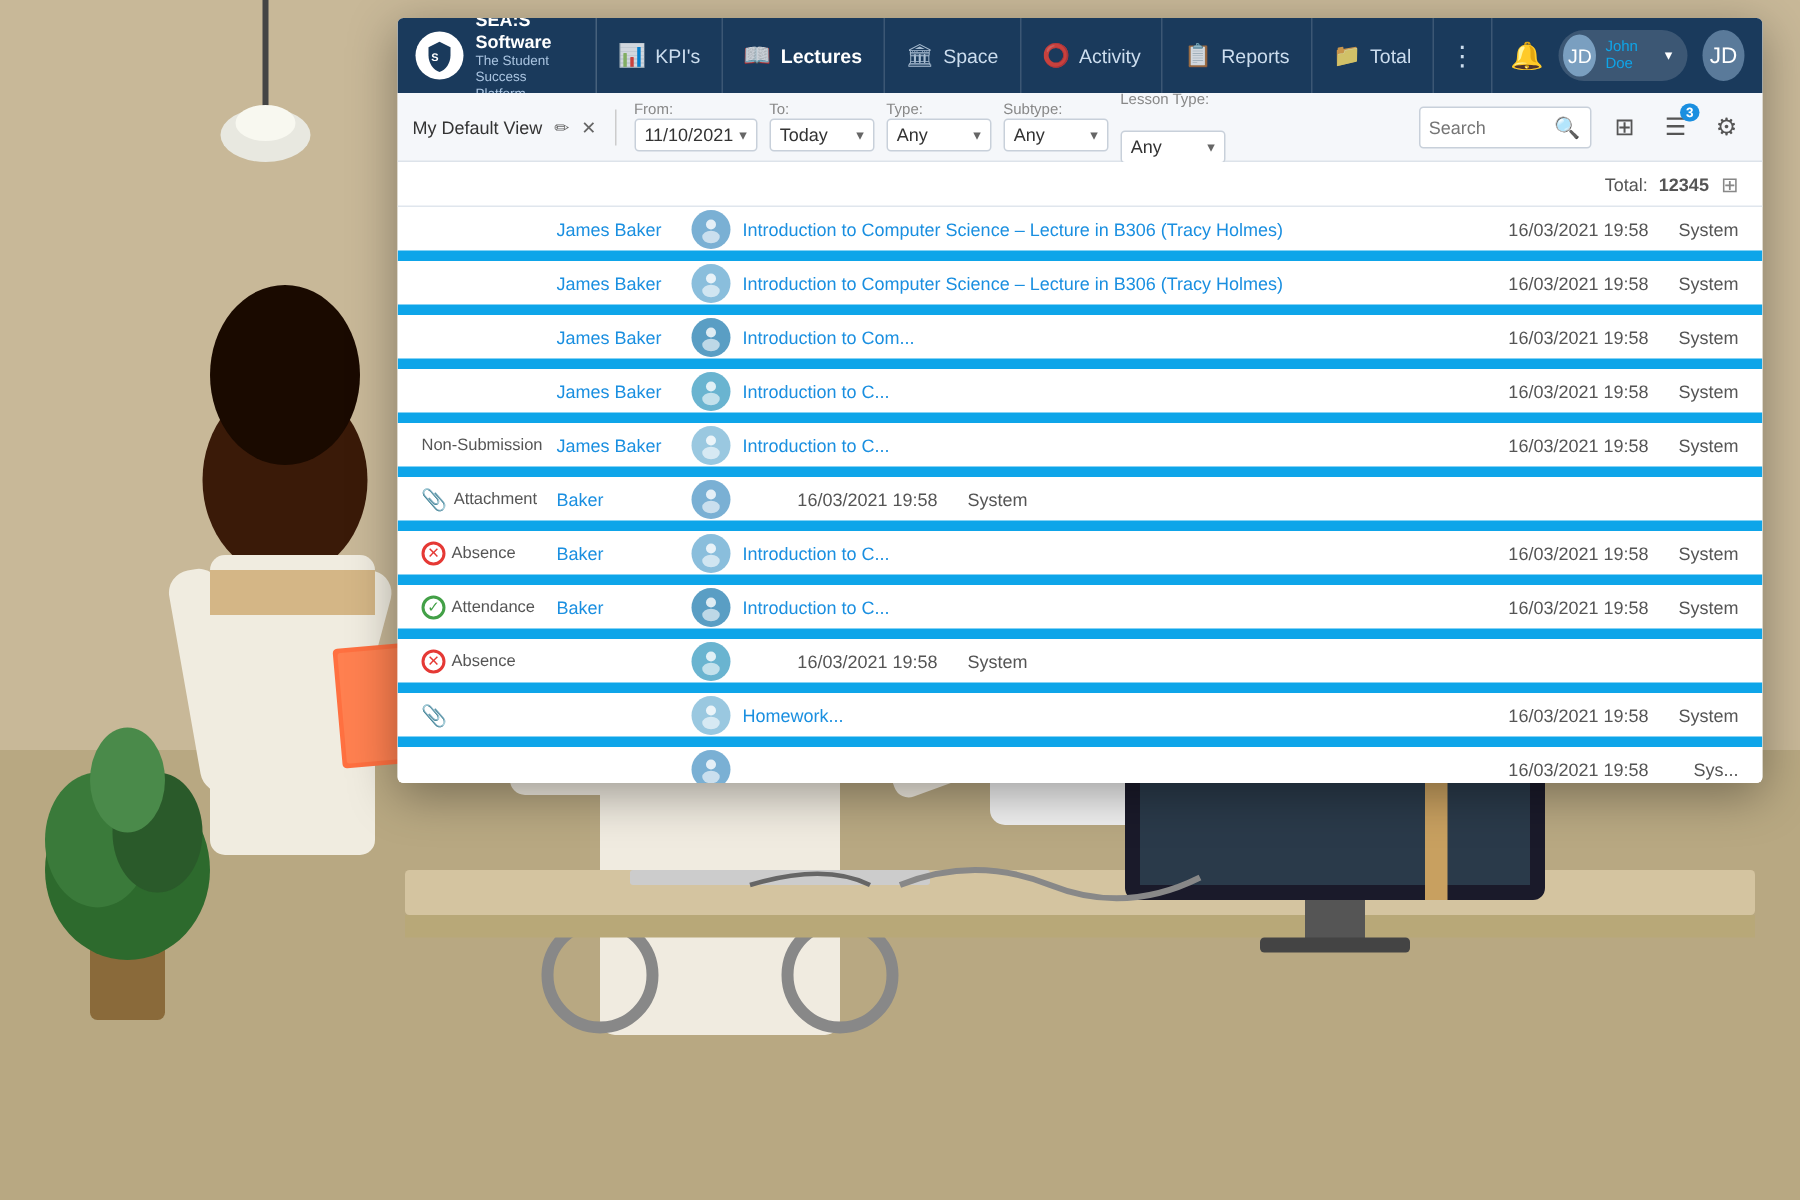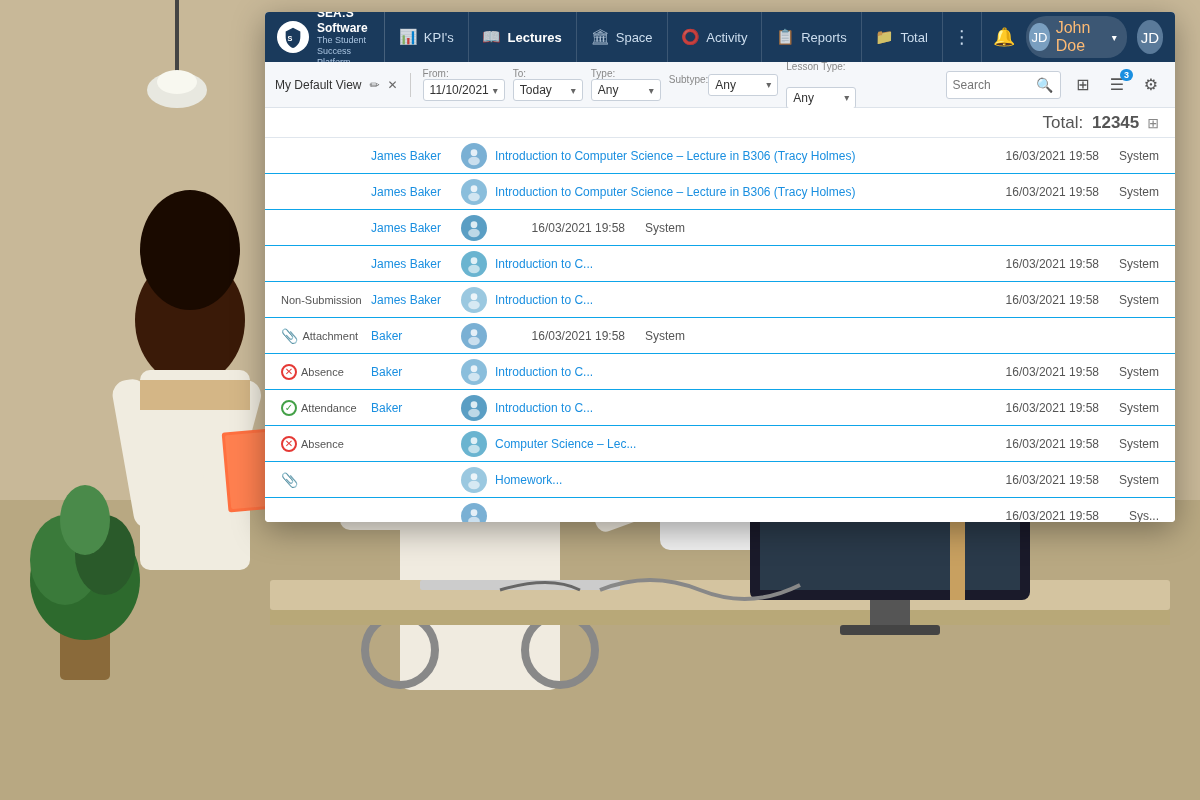--- a/index.html
+++ b/index.html
@@ -164,22 +164,22 @@
       background: #7a9fc0;
       display: flex;
       align-items: center;
       justify-content: center;
       color: #fff;
       font-size: 13px;
       font-weight: normal;
     }
 
     .user-name-nav {
-      color: #fdba74;
-      font-size: 16px;
+      color: #0ea5e9;
+      font-size: 10px;
     }
 
     .chevron-nav {
       color: #fff;
       font-size: 10px;
     }
 
     
     .toolbar {
       background: #f5f7fa;
@@ -309,42 +309,42 @@
       border-bottom: 1px solid #e0e6ed;
       height: 30px;
       display: flex;
       align-items: center;
       padding: 0 16px;
       flex-shrink: 0;
     }
 
     .total-text {
       margin-left: auto;
-      font-size: 17px;
+      font-size: 12px;
       color: #555;
     }
 
     .col-icon {
       margin-left: 8px;
       color: #888;
       font-size: 14px;
       cursor: pointer;
     }
 
     
     .table-area {
       flex: 1;
       overflow: hidden;
       background: #fff;
     }
 
     .table-row {
       display: flex;
       align-items: center;
-      border-bottom: 1px solid #0ea5e9;
+      border-bottom: 7px solid #0ea5e9;
       height: 36px;
       padding: 0 16px;
       font-size: 12px;
     }
 
     .row-type-badge {
       width: 90px;
       display: flex;
       align-items: center;
       gap: 4px;
@@ -576,21 +576,21 @@
     </div>
 
     <div style="display:flex;flex-direction:column;">
       <span class="filter-label">Type:</span>
       <div class="filter-select">
         <span>Any</span>
         <span class="chevron">▾</span>
       </div>
     </div>
 
-    <div style="display:flex;flex-direction:row;">
+    <div style="display:flex;flex-direction:column;">
       <span class="filter-label">Subtype:</span>
       <div class="filter-select">
         <span>Any</span>
         <span class="chevron">▾</span>
       </div>
     </div>
 
     <div style="display:flex;flex-direction:column;gap:15px;">
       <span class="filter-label">Lesson Type:</span>
       <div class="filter-select">
@@ -658,20 +658,21 @@
   </div>
       <div class="table-row">
     <div class="row-type-badge"></div>
     <a class="row-student">James Baker</a>
     <div class="row-avatar" style="background:#5a9ec4;">
     <svg viewBox="0 0 24 24" fill="none" xmlns="http://www.w3.org/2000/svg">
       <circle cx="12" cy="8" r="4" fill="#fff" opacity="0.8"></circle>
       <ellipse cx="12" cy="18" rx="7" ry="5" fill="#fff" opacity="0.6"></ellipse>
     </svg>
   </div>
+    <div class="row-description">Introduction to Com...</div>
     <div class="row-date">16/03/2021 19:58</div>
     <div class="row-source">System</div>
   </div>
       <div class="table-row">
     <div class="row-type-badge"></div>
     <a class="row-student">James Baker</a>
     <div class="row-avatar" style="background:#6ab4d0;">
     <svg viewBox="0 0 24 24" fill="none" xmlns="http://www.w3.org/2000/svg">
       <circle cx="12" cy="8" r="4" fill="#fff" opacity="0.8"></circle>
       <ellipse cx="12" cy="18" rx="7" ry="5" fill="#fff" opacity="0.6"></ellipse>
@@ -746,21 +747,20 @@
       <span class="type-icon red" style="width:16px;height:16px;border:2px solid #e53935;border-radius:50%;display:inline-flex;align-items:center;justify-content:center;font-size:10px;font-style:normal;">✕</span>
       <span>Absence</span>
     </div>
     <div class="row-student"></div>
     <div class="row-avatar" style="background:#6ab4d0;">
     <svg viewBox="0 0 24 24" fill="none" xmlns="http://www.w3.org/2000/svg">
       <circle cx="12" cy="8" r="4" fill="#fff" opacity="0.8"></circle>
       <ellipse cx="12" cy="18" rx="7" ry="5" fill="#fff" opacity="0.6"></ellipse>
     </svg>
   </div>
-    <div class="row-description">Computer Science – Lec...</div>
     <div class="row-date">16/03/2021 19:58</div>
     <div class="row-source">System</div>
   </div>
       <div class="table-row">
     <div class="row-type-badge">
       <span style="font-size:14px;">📎</span>
     </div>
     <div class="row-student"></div>
     <div class="row-avatar" style="background:#9ac8e0;">
     <svg viewBox="0 0 24 24" fill="none" xmlns="http://www.w3.org/2000/svg">

